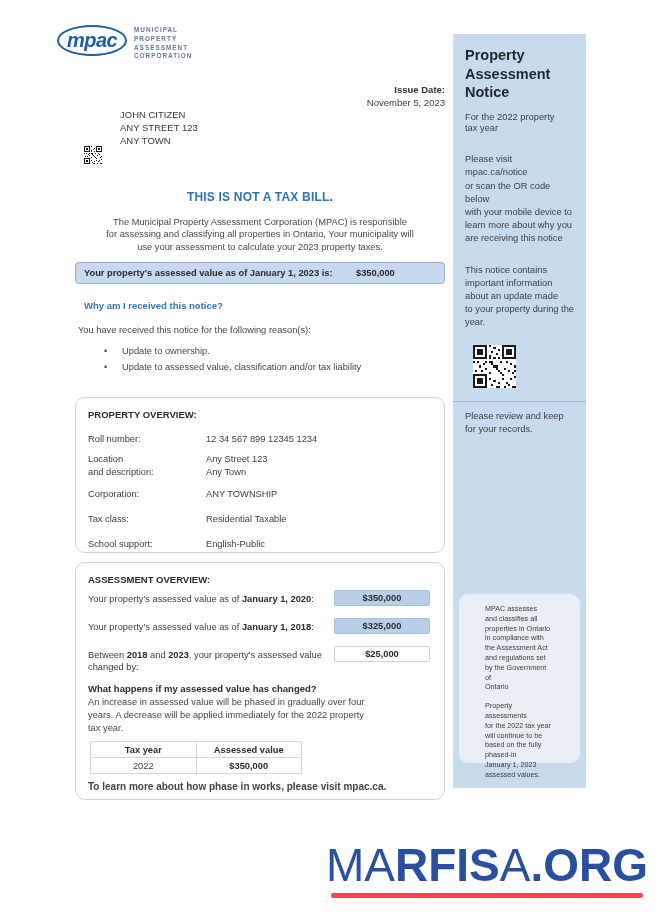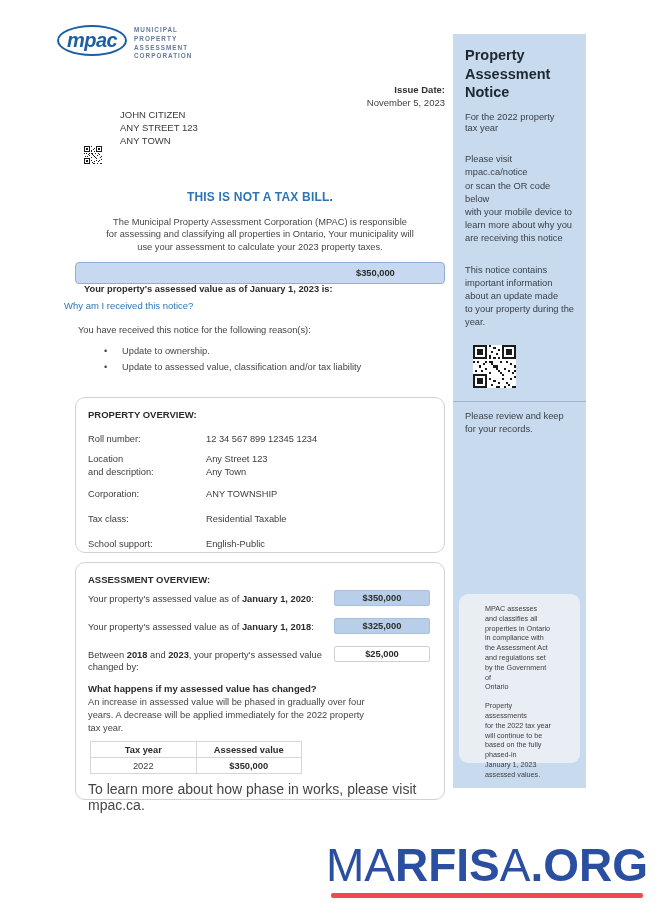--- a/index.html
+++ b/index.html
@@ -34,25 +34,25 @@
   
   .ntb-title{left:75px;top:190px;width:370px;text-align:center;
     font-size:12px;font-weight:bold;color:#2e75b6;letter-spacing:0.2px;}
   .ntb-title .period{color:#4a4a4a;}
   .ntb-intro{left:70px;top:216px;width:380px;text-align:center;
     font-size:9.3px;line-height:12.4px;color:#474747;}
   .banner{
     left:75px;top:262px;width:370px;height:22px;box-sizing:border-box;
     background:#c7d9f0;border:1px solid #8fafd9;border-radius:4px;
   }
-  .banner-label{position:absolute;left:8px;top:0;line-height:20px;font-size:9.3px;font-weight:bold;color:#2b2b2b;margin-top:16px;}
+  .banner-label{position:absolute;left:8px;top:0;line-height:20px;font-size:9.3px;font-weight:bold;color:#2b2b2b;}
   .banner-value{position:absolute;left:280px;top:0;line-height:20px;font-size:9.3px;font-weight:bold;color:#2b2b2b;}
 
   
-  .why-heading{left:64px;top:300px;font-size:9.5px;font-weight:normal;color:#2e75b6;}
+  .why-heading{left:84px;top:300px;font-size:9.5px;font-weight:bold;color:#2e75b6;}
   .why-intro{left:78px;top:325px;font-size:9.3px;color:#454545;}
   .why-list{left:104px;top:344px;font-size:9.3px;color:#454545;}
   .why-item{display:flex;line-height:15.5px;}
   .why-item .bullet{width:18px;}
 
   
   .card{background:#fff;border:1px solid #d2d2d2;border-radius:10px;box-sizing:border-box;}
   .po-box{left:75px;top:397px;width:370px;height:156px;}
   .box-title{position:absolute;left:12px;top:11px;font-size:9.5px;font-weight:bold;color:#2b2b2b;}
   .po-label{position:absolute;left:12px;font-size:9.3px;line-height:12.6px;color:#3d3d3d;}
@@ -65,21 +65,21 @@
   .ao-value{position:absolute;left:258px;top:-3px;width:96px;height:16px;box-sizing:border-box;
     text-align:center;line-height:14.5px;font-size:9.3px;font-weight:bold;color:#2b2b2b;border-radius:2px;}
   .ao-value.blue{background:#b9cfe9;border:1px solid #a6c0e0;}
   .ao-value.white{background:#fff;border:1px solid #cfcfcf;}
   .ao-subhead{position:absolute;left:12px;top:120px;font-size:9.5px;font-weight:bold;color:#2b2b2b;}
   .ao-expl{position:absolute;left:12px;top:133px;width:340px;font-size:9.3px;line-height:13.2px;color:#454545;}
   .ao-table{position:absolute;left:14px;top:178px;width:212px;border-collapse:collapse;font-size:9.3px;color:#3d3d3d;}
   .ao-table th,.ao-table td{border:1px solid #d6d6d6;text-align:center;padding:1px 4px;height:13px;}
   .ao-table th{font-weight:bold;color:#2b2b2b;}
   .ao-table td.val{font-weight:bold;color:#2b2b2b;}
-  .ao-footer{position:absolute;left:12px;top:218px;font-size:14px;color:#454545;}
+  .ao-footer{position:absolute;left:12px;top:218px;font-size:10px;color:#454545;font-weight:bold;}
 
   
   .sidebar{
     left:453px;top:34px;width:133px;height:754px;box-sizing:border-box;
     background:#c7daee;padding:12px 10px 0 12px;color:#3a3f46;
   }
   .sb-title{font-size:14.5px;font-weight:bold;line-height:18.5px;color:#1e2730;}
   .sb-sub{margin-top:10px;font-size:9.3px;line-height:11.8px;}
   .sb-para{margin-top:18px;font-size:9.3px;line-height:13.2px;}
   .sb-qr{display:block;margin:15px 0 0 8px;width:43px;height:43px;}

